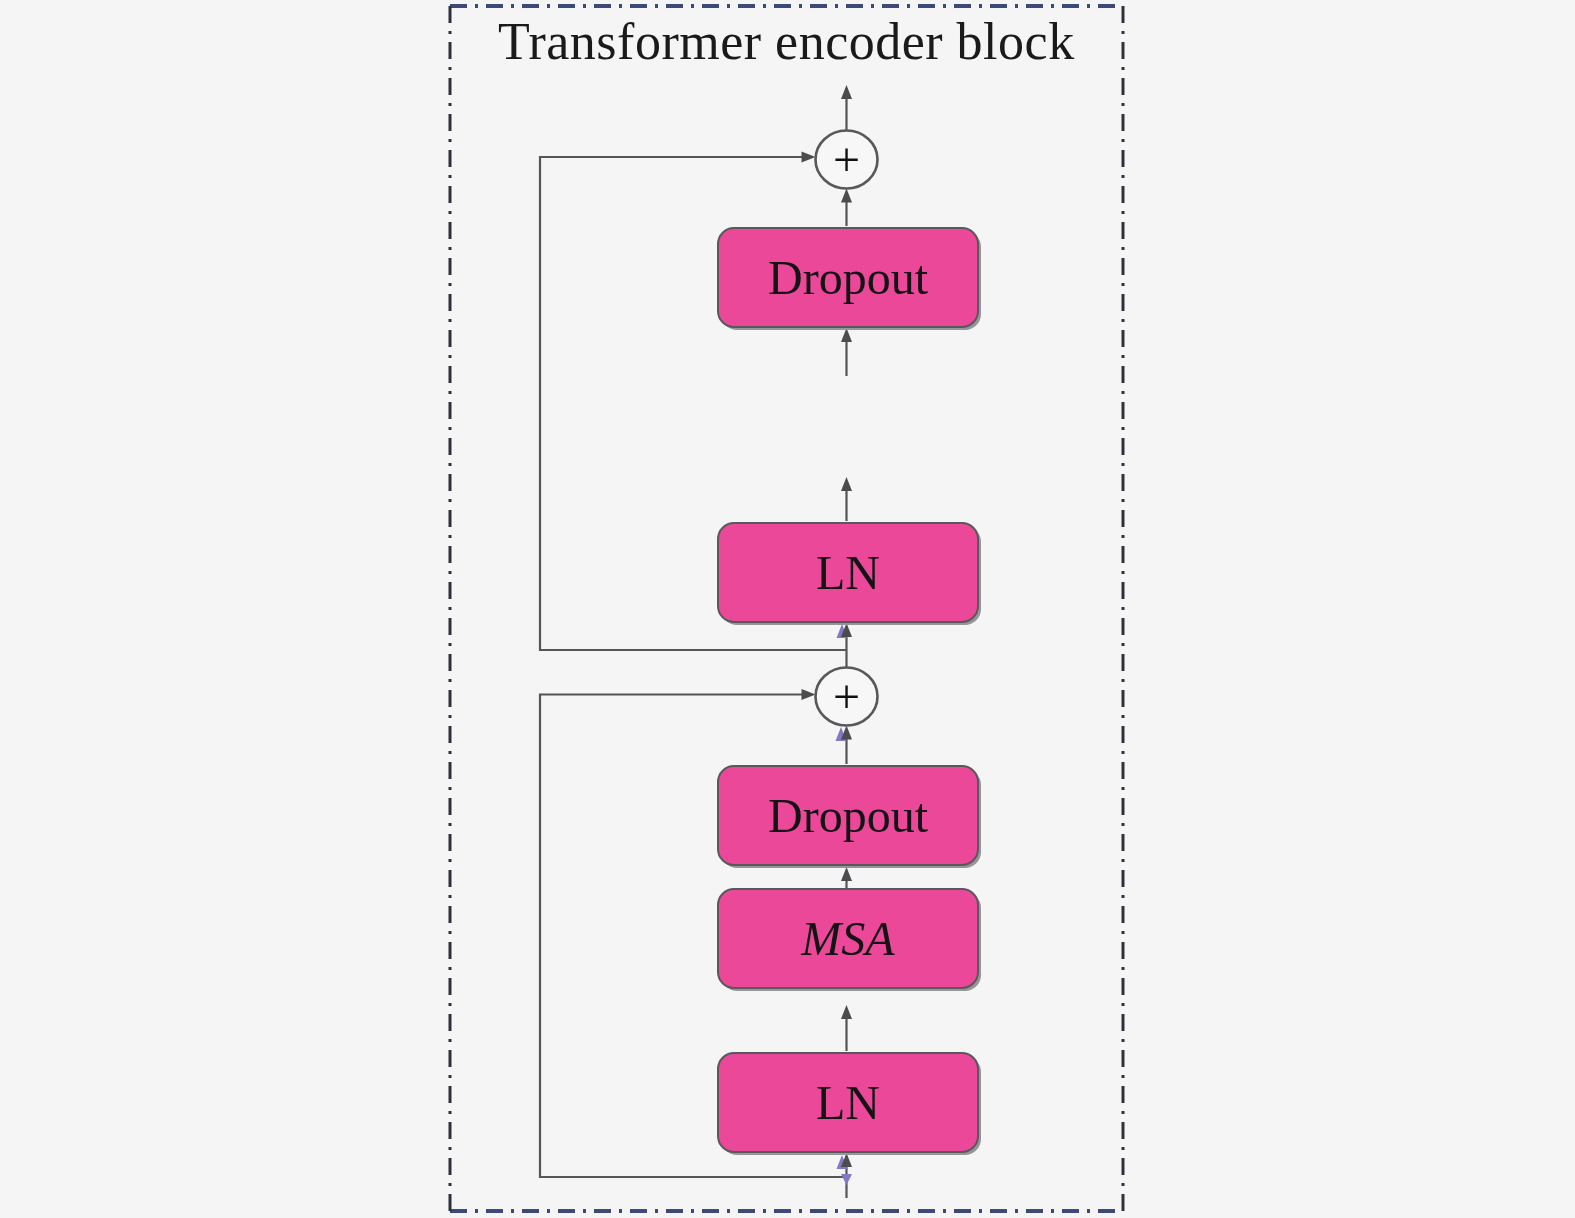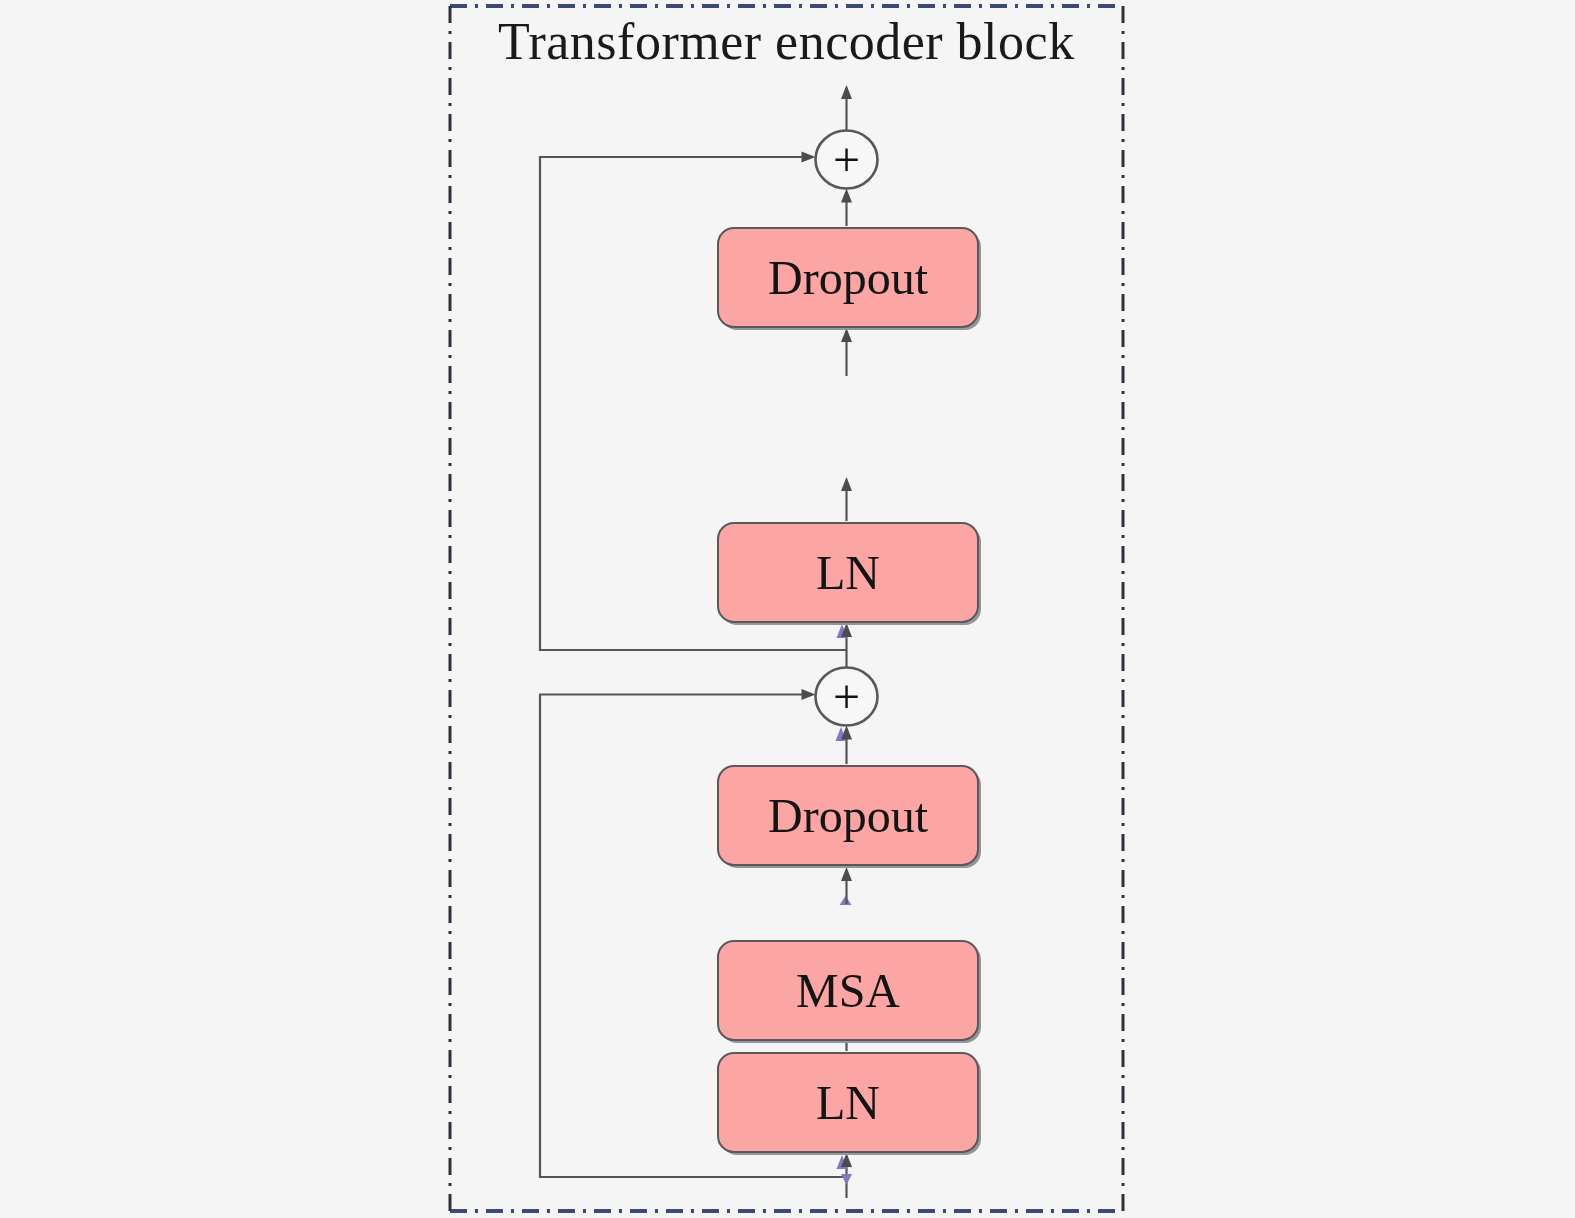--- a/index.html
+++ b/index.html
@@ -34,21 +34,21 @@
     margin-left: 32px;
   }
   .block {
     position: absolute;
     left: 717px;
     width: 262px;
     height: 101px;
     box-sizing: border-box;
     border: 2px solid #59595b;
     border-radius: 17px;
-    background: #fca5a5;
+    background: #ec4899;
     box-shadow: 3px 3px 0 -1px #96969a;
     display: flex;
     align-items: center;
     justify-content: center;
     font-size: 48px;
     color: #141414;
   }
   .block span { display: inline-block; }
   .frame-line { fill: none; stroke-linecap: butt; }
   .wire { fill: none; stroke: #555557; stroke-width: 2.2px; }
@@ -132,20 +132,20 @@
 
   <div class="block" style="top:227px;">
     <span>Dropout</span>
   </div>
   <div class="block" style="top:522px;">
     <span>LN</span>
   </div>
   <div class="block" style="top:765px;">
     <span>Dropout</span>
   </div>
-  <div class="block" style="top:940px;">
+  <div class="block" style="top:888px;font-style:italic;">
     <span>MSA</span>
   </div>
   <div class="block" style="top:1052px;">
     <span>LN</span>
   </div>
 
 </div>
 
 </body></html>

